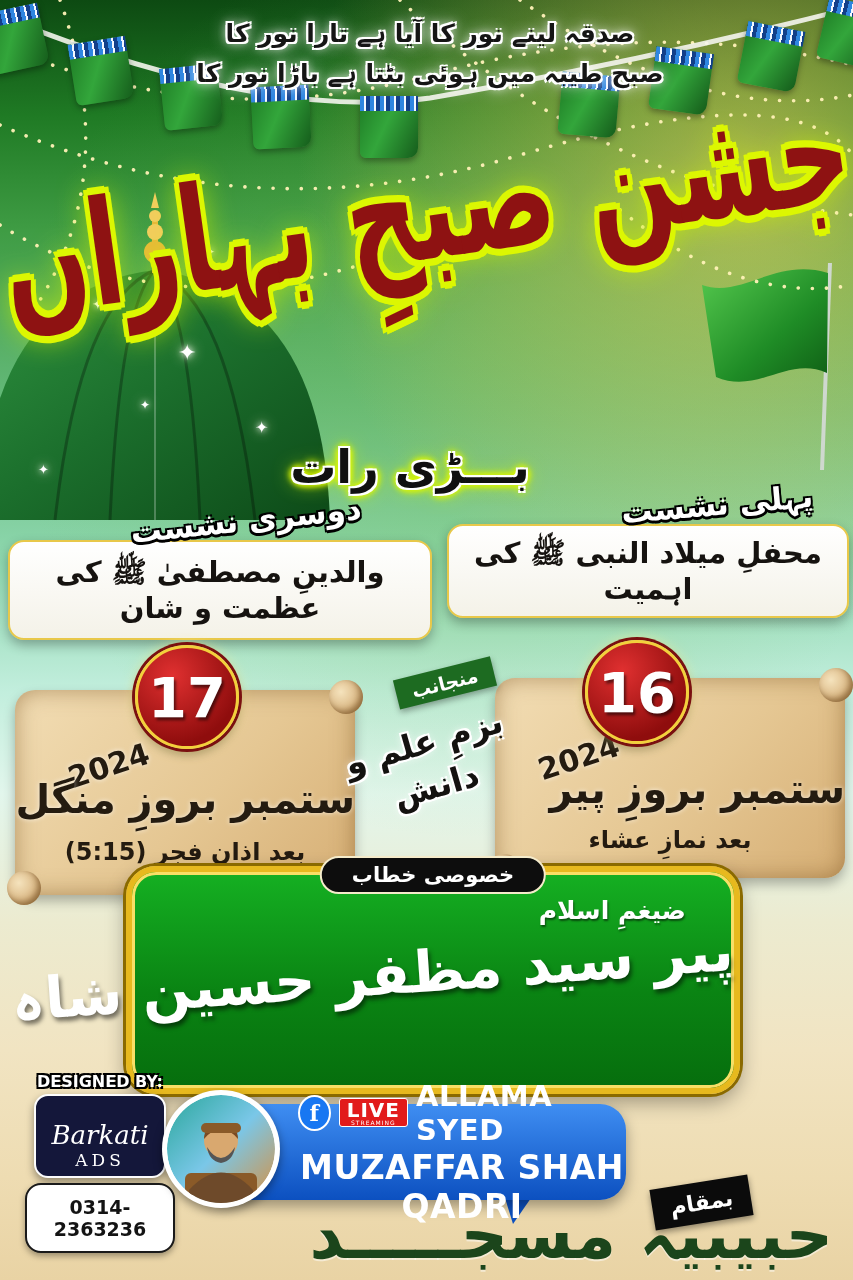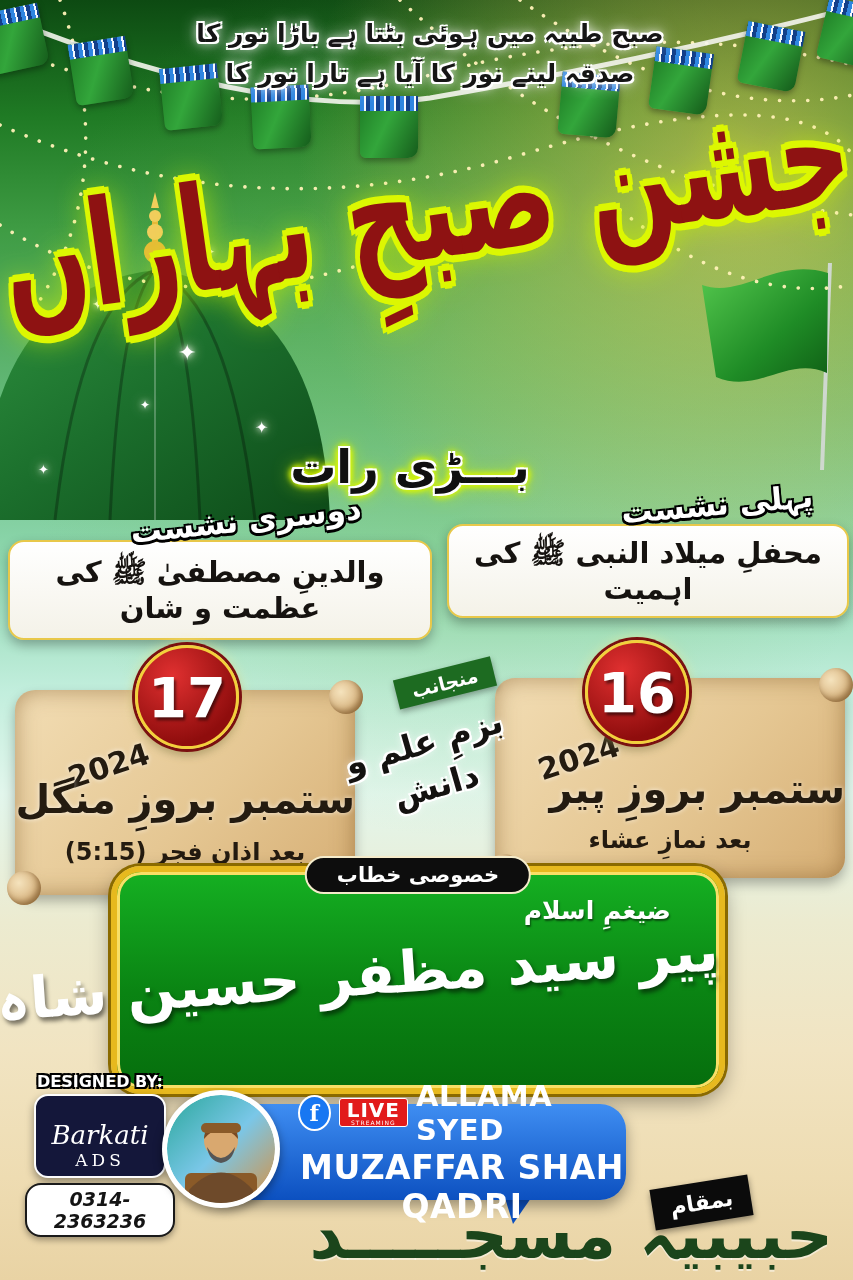--- a/index.html
+++ b/index.html
@@ -60,42 +60,42 @@
   .scroll-time{position:absolute;width:100%;text-align:center;font-size:24px;font-weight:bold;color:#241b10;}
 
   
   .org-label{z-index:5;background:#1d6b21;color:#fff;font-size:19px;font-weight:bold;
     padding:4px 16px;transform:rotate(-14deg);box-shadow:0 3px 6px rgba(0,0,0,.35);}
   .org-name{z-index:4;width:170px;text-align:center;font-size:33px;font-weight:bold;color:#141210;
     transform:rotate(-16deg);line-height:1.35;
     text-shadow:-2px -2px 0 #fff,2px -2px 0 #fff,-2px 2px 0 #fff,2px 2px 0 #fff,0 0 10px #fff;}
 
   
-  .speaker-banner{left:111px;top:866px;width:602px;height:216px;z-index:5;border-radius:30px;
+  .speaker-banner{left:126px;top:866px;width:602px;height:216px;z-index:5;border-radius:30px;
     background:linear-gradient(180deg,#15b022,#0a8413 55%,#066e0d);
     border:6px solid #e7b91e;
     box-shadow:0 0 0 3px #8a6a00,inset 0 0 0 3px #f8df66,0 8px 20px rgba(0,0,0,.35);}
   .speaker-tag{position:absolute;top:-16px;left:50%;transform:translateX(-50%);
     background:#0d0d0d;color:#fff;font-size:21px;font-weight:bold;padding:5px 30px;border-radius:22px;
     border:2px solid #f5eccb;white-space:nowrap;}
   .speaker-honorific{position:absolute;top:24px;right:48px;font-size:25px;font-weight:bold;color:#fff;
     text-shadow:1px 2px 2px rgba(0,0,0,.5);}
   .speaker-name{position:absolute;top:66px;left:0;width:100%;text-align:center;font-size:57px;font-weight:bold;
     color:#fff;transform:rotate(-4deg);white-space:nowrap;text-shadow:2px 4px 4px rgba(0,0,0,.5);}
 
   
   .designer{left:22px;top:1072px;width:156px;z-index:6;text-align:center;}
   .designer-label{font-size:16px;font-weight:bold;color:#fff;
     text-shadow:-2px -2px 0 #000,2px -2px 0 #000,-2px 2px 0 #000,2px 2px 0 #000;}
   .designer-box{margin:3px auto 0;width:128px;background:#14173a;border:2px solid #fdfdfd;border-radius:14px;
     padding:4px 0 6px;box-shadow:0 4px 8px rgba(0,0,0,.4);}
   .designer-name{font-family:"DejaVu Serif","Liberation Serif",serif;font-style:italic;font-size:26px;color:#fff;margin-top:20px;}
   .designer-sub{font-family:"DejaVu Serif","Liberation Serif",serif;font-size:17px;letter-spacing:4px;color:#fff;}
   .designer-phone{margin:5px auto 0;width:146px;background:#fff;border:2px solid #1a1a1a;border-radius:16px;
-    font-size:19px;font-weight:bold;color:#141414;padding:3px 0;box-shadow:0 3px 6px rgba(0,0,0,.35);font-style:italic;}
+    font-size:19px;font-weight:bold;color:#141414;padding:11px 0;box-shadow:0 3px 6px rgba(0,0,0,.35);}
 
   .live-banner{left:206px;top:1104px;width:420px;height:96px;z-index:5;border-radius:26px;
     background:linear-gradient(180deg,#3f8ef2,#0c50c0);box-shadow:0 6px 14px rgba(0,0,0,.35);
     display:flex;flex-direction:column;justify-content:center;padding-left:92px;box-sizing:border-box;}
   .live-line1{display:flex;align-items:center;justify-content:center;gap:8px;}
   .fb-circle{width:32px;height:32px;border-radius:50%;background:#1877f2;border:2px solid #fff;
     color:#fff;font-weight:bold;font-size:22px;display:flex;align-items:center;justify-content:center;
     font-family:"DejaVu Serif","Liberation Serif",serif;}
   .live-badge{background:#e21b1b;color:#fff;border-radius:3px;padding:1px 7px 0;line-height:1;
     display:flex;flex-direction:column;align-items:center;border:1px solid #fff;}
@@ -187,22 +187,22 @@
   </div>
 
   <span class="star" style="left:178px;top:340px;font-size:22px;">✦</span>
   <span class="star" style="left:92px;top:296px;font-size:14px;">✦</span>
   <span class="star" style="left:255px;top:418px;font-size:16px;">✦</span>
   <span class="star" style="left:38px;top:462px;font-size:13px;">✦</span>
   <span class="star" style="left:205px;top:245px;font-size:12px;">✦</span>
   <span class="star" style="left:140px;top:398px;font-size:12px;">✦</span>
 
   <div class="abs couplet u">
+    <div>صدقہ لینے نور کا آیا ہے تارا نور کا</div>
     <div>صبح طیبہ میں ہوئی بٹتا ہے باڑا نور کا</div>
-    <div>صدقہ لینے نور کا آیا ہے تارا نور کا</div>
   </div>
 
   <div class="abs main-title u">جشن صبحِ بہاراں</div>
   <div class="abs sub-title u">بـــڑی رات</div>
 
   <div class="abs session-label u" style="right:40px;top:486px;transform:rotate(-5deg);">پہلی نشست</div>
   <div class="abs session-box" style="left:447px;top:524px;width:398px;height:90px;">
     <div class="session-topic u">محفلِ میلاد النبی ﷺ کی اہمیت</div>
   </div>
 

